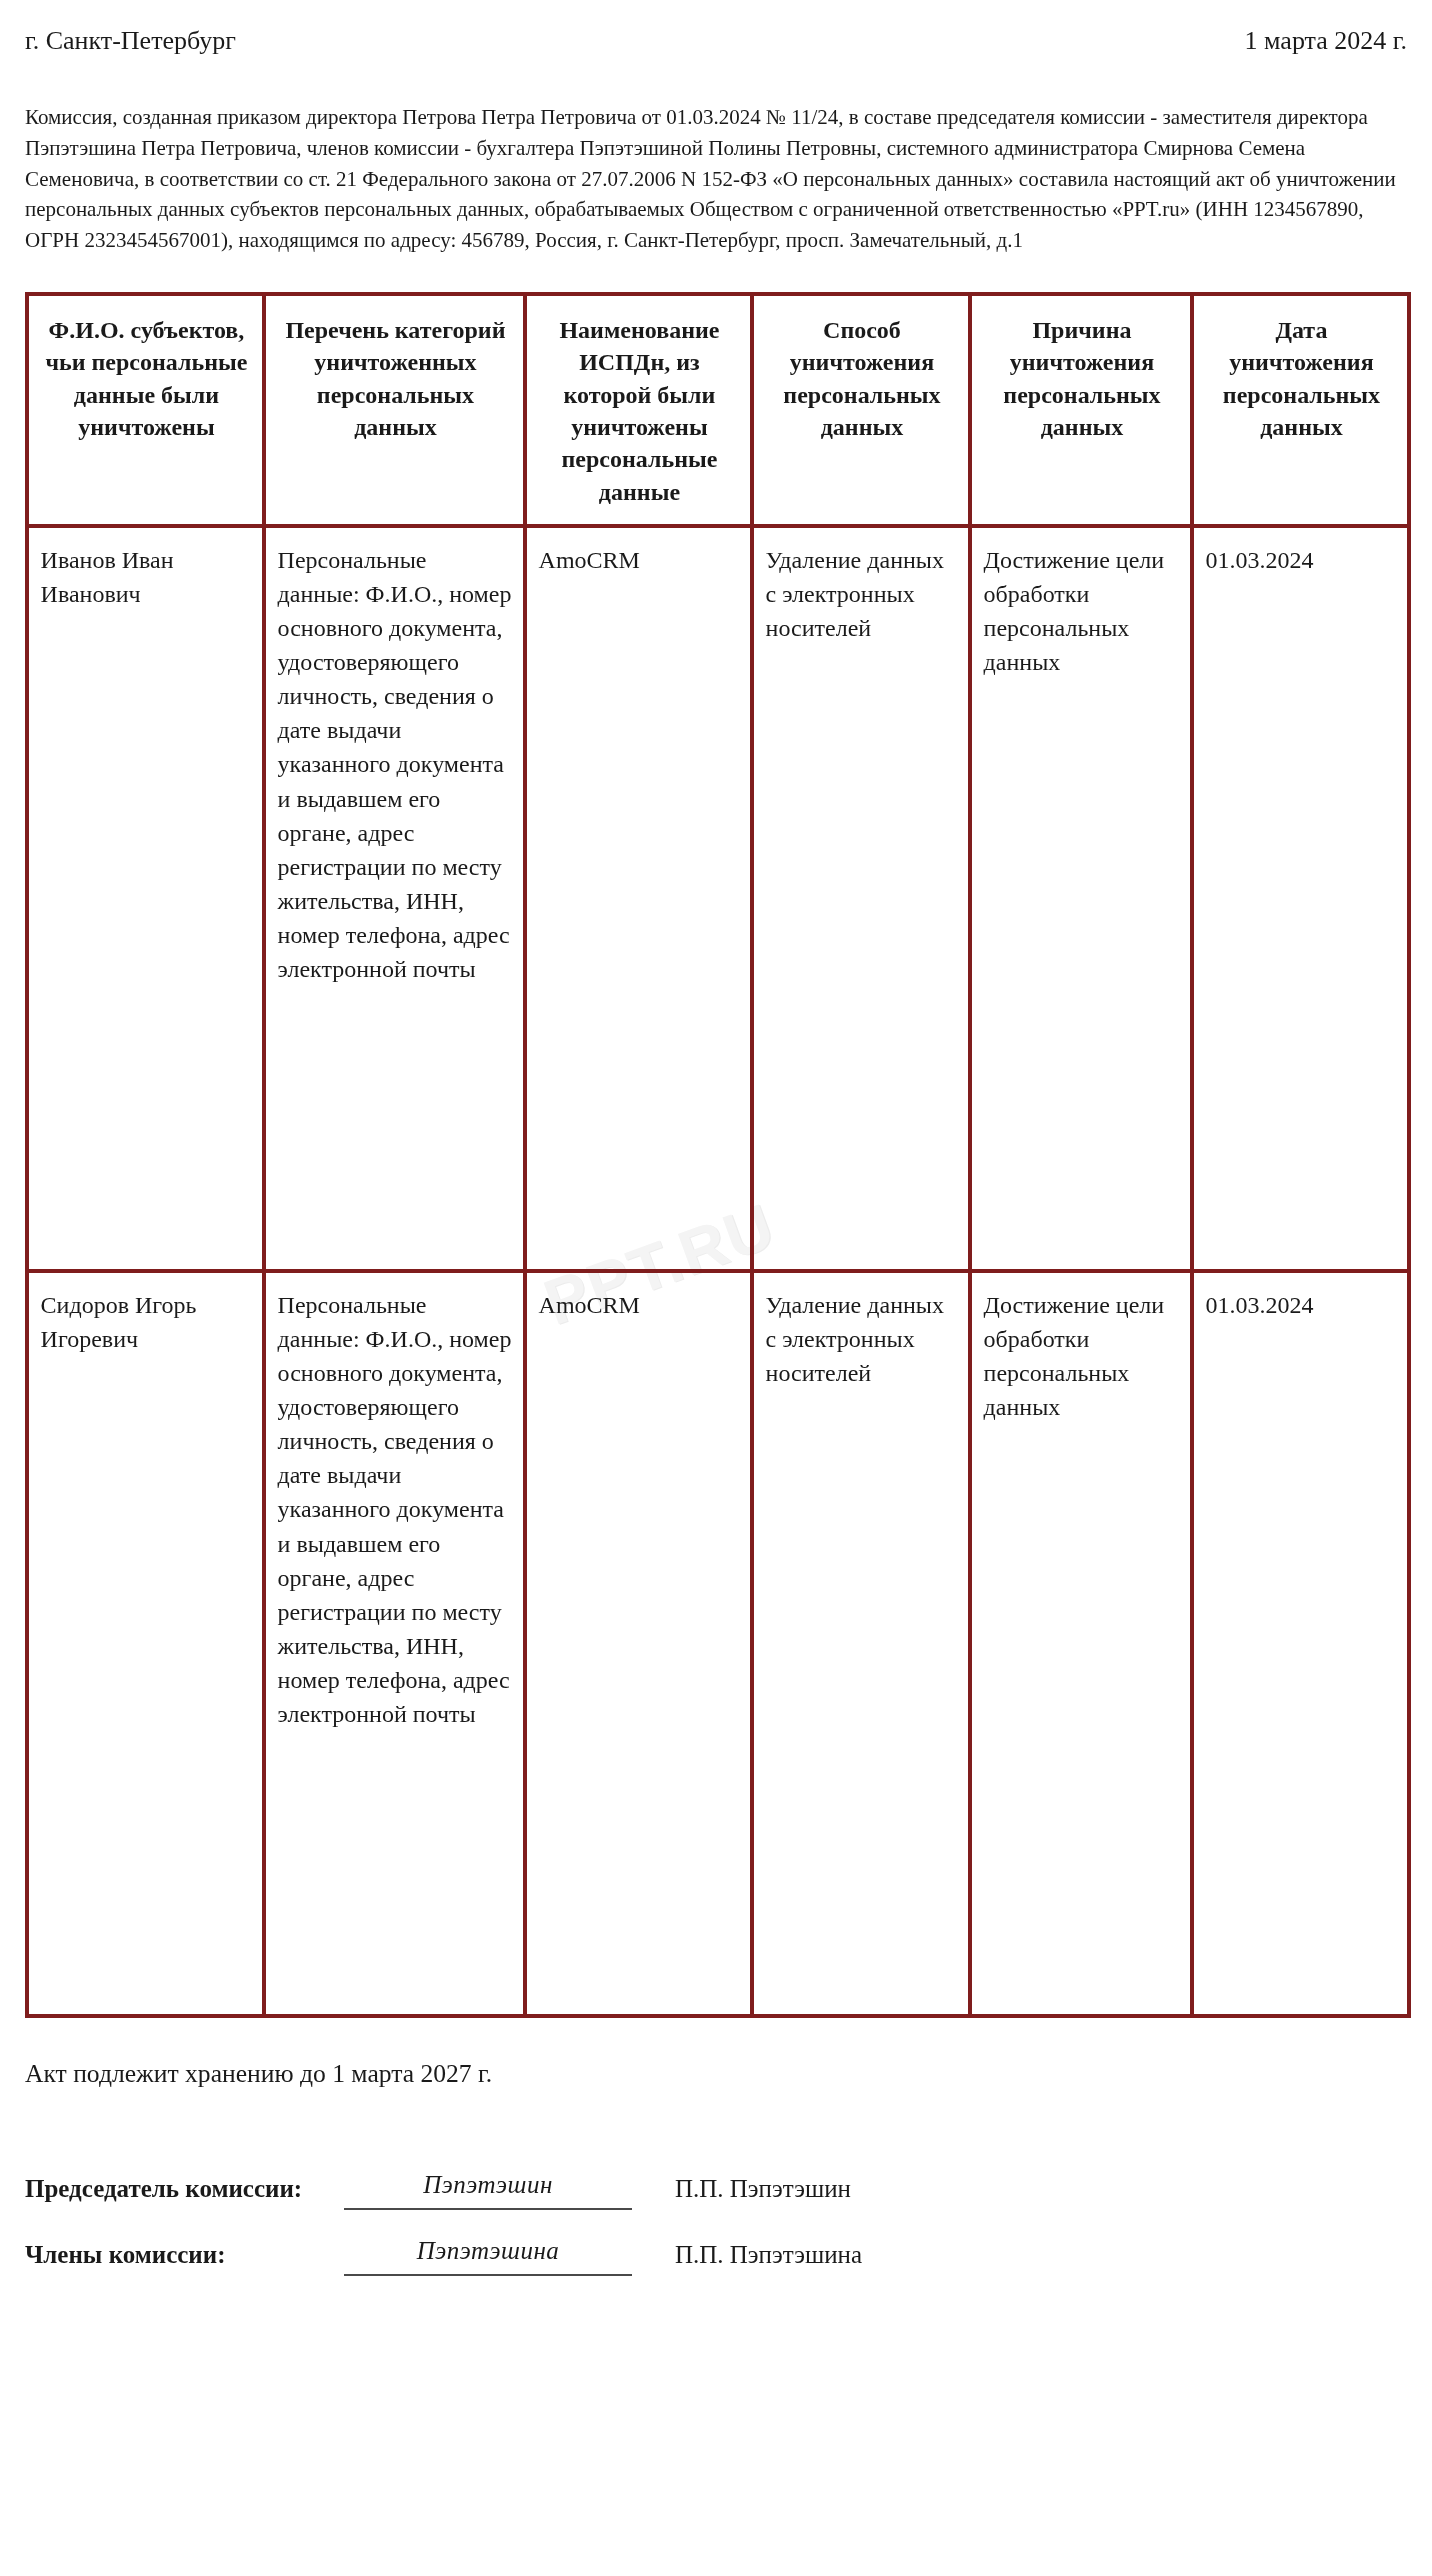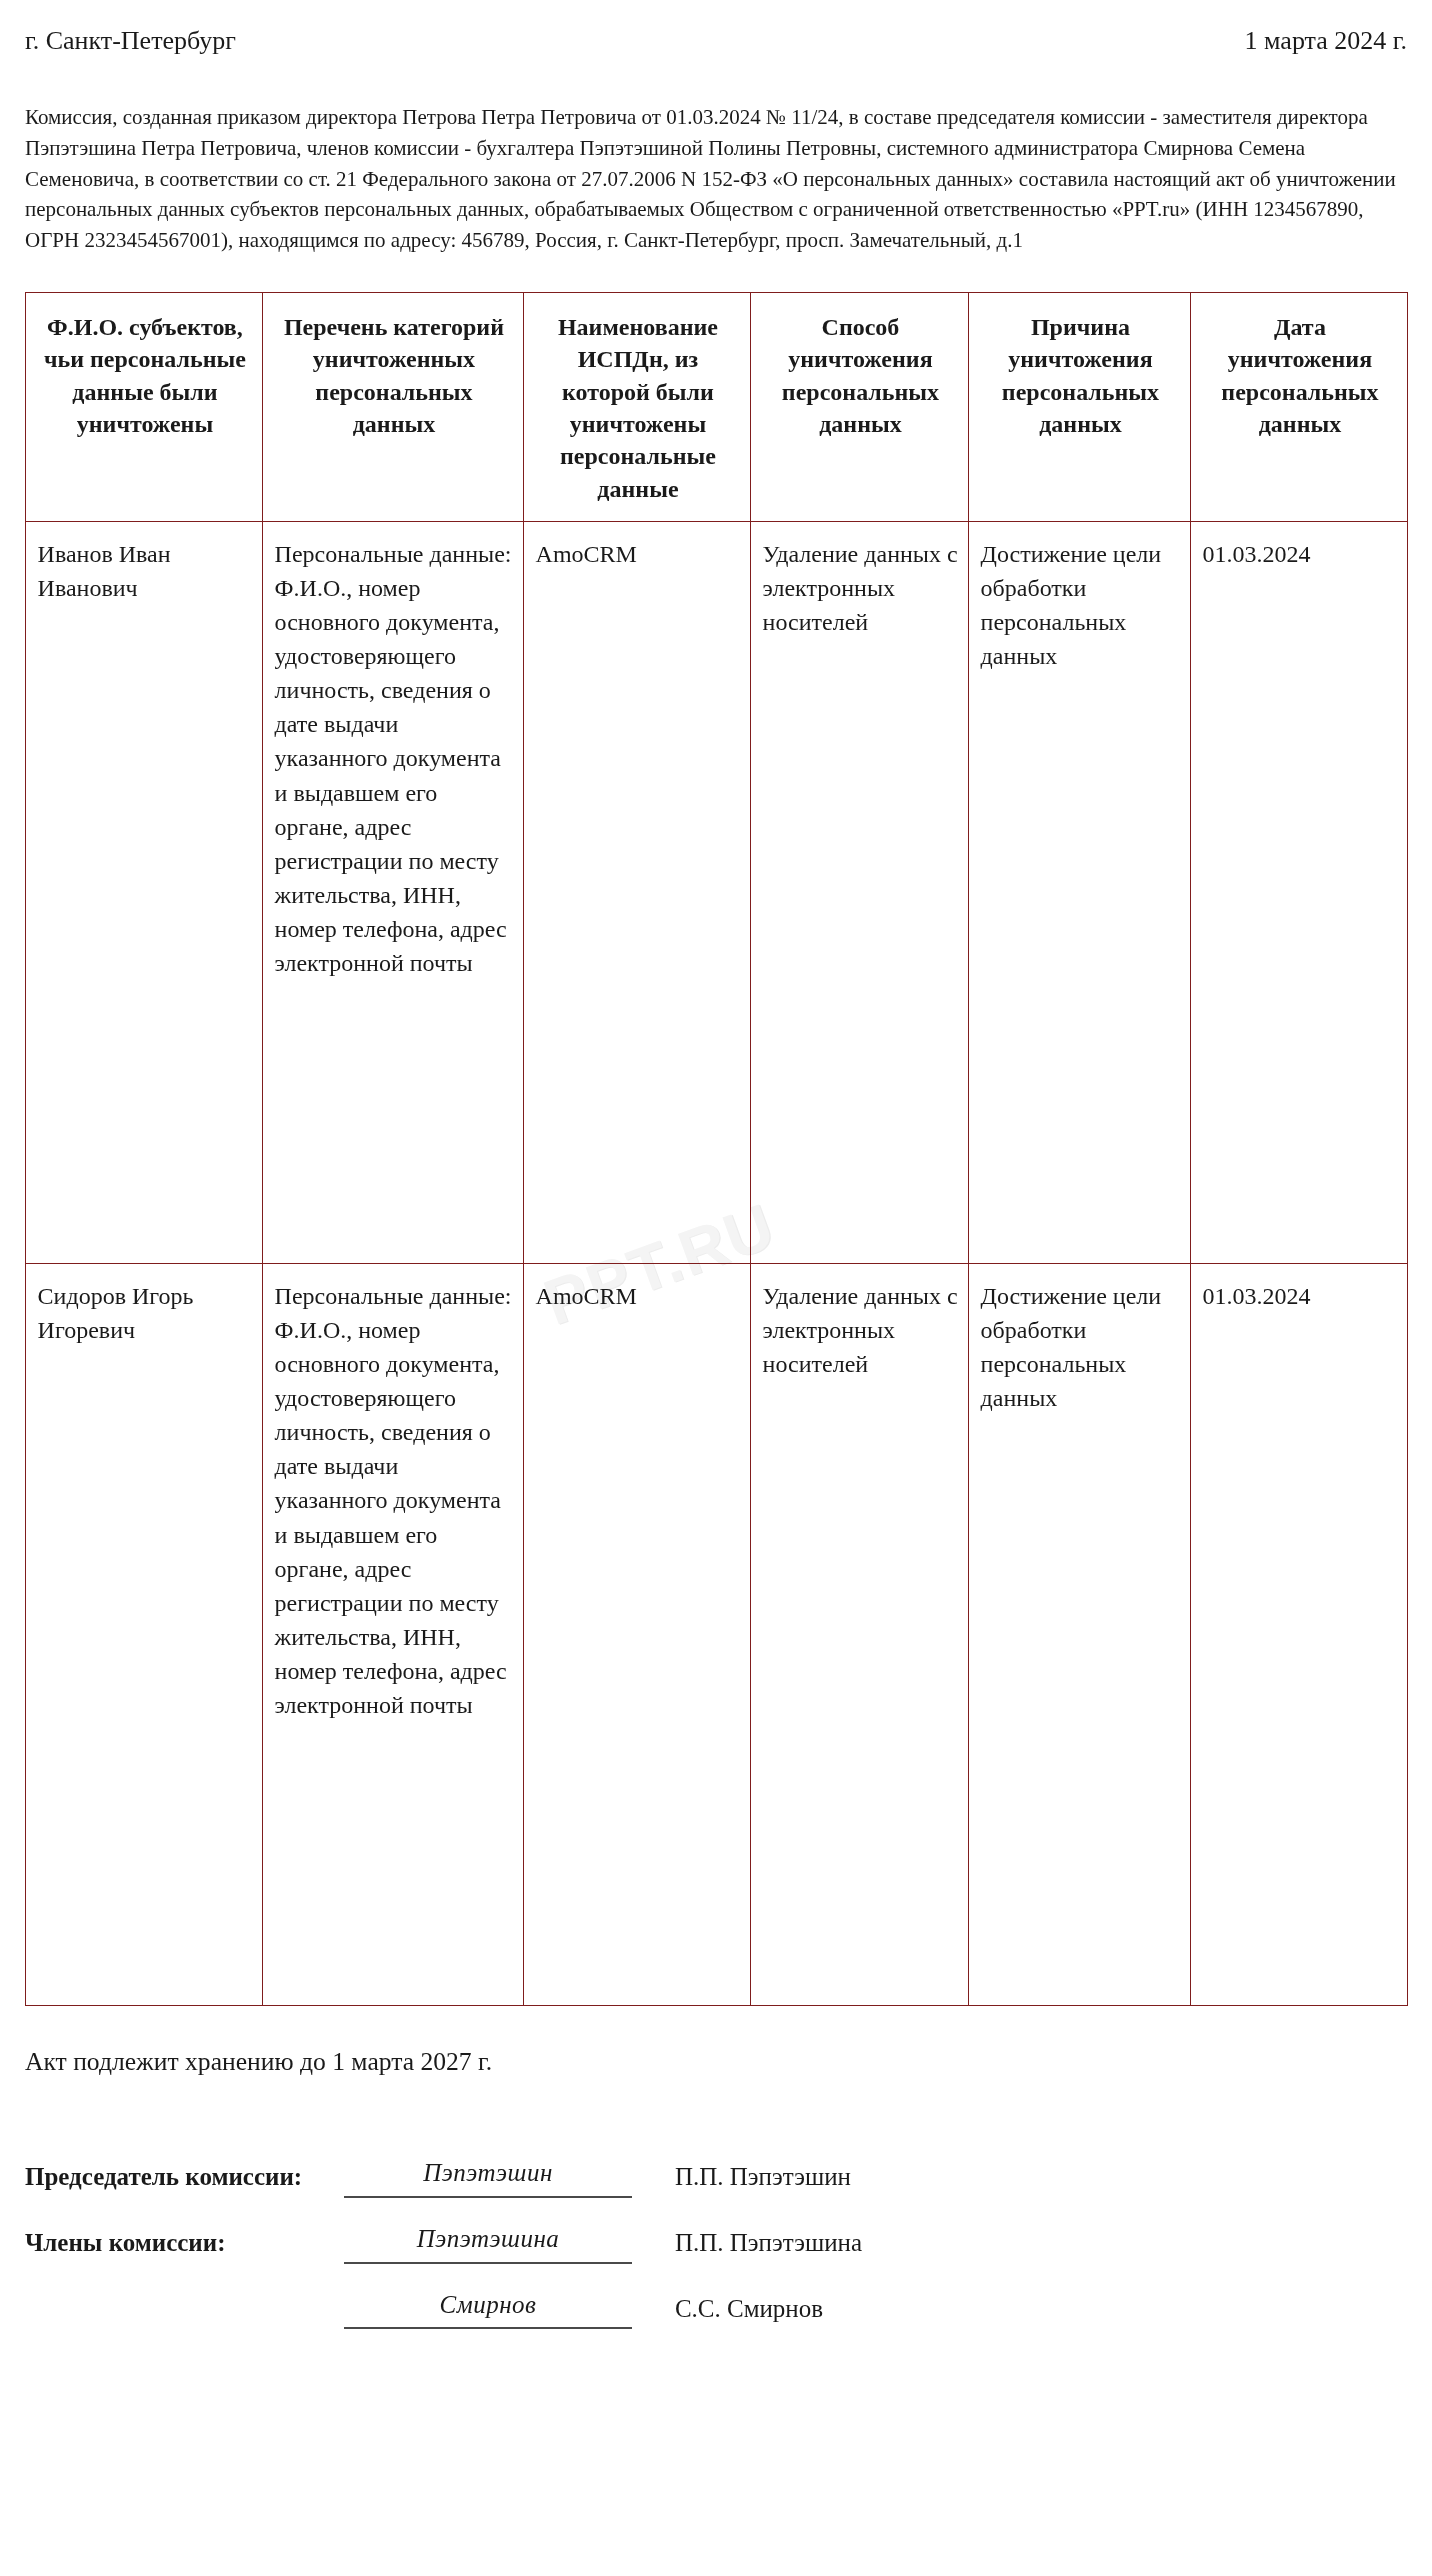--- a/index.html
+++ b/index.html
@@ -93,21 +93,21 @@
   
   table.pd-table {
     border-collapse: collapse;
     width: 1382px;
     margin-top: 37px;
     table-layout: fixed;
     background: transparent;
   }
   table.pd-table th,
   table.pd-table td {
-    border: 1px solid #7f1d1d;
+    border: 4px solid #7f1d1d;
     vertical-align: top;
     padding: 11.6px 9.7px 11.6px 11.6px;
     background: transparent;
   }
   table.pd-table thead th {
     text-align: center;
     font-weight: 700;
     font-size: 24px;
     line-height: 1.35;
     padding-top: 17.4px;
@@ -247,25 +247,18 @@
       </div>
 
       <div class="sig-row">
         <div class="sig-role">Члены комиссии:</div>
         <div class="sig-line-wrap">
           <span class="sig-script">Пэпэтэшина</span>
         </div>
         <div class="sig-name">П.П. Пэпэтэшина</div>
       </div>
 
-      <div class="sig-row">
-        <div class="sig-role"></div>
-        <div class="sig-line-wrap">
-          <span class="sig-script">Смирнов</span>
-        </div>
-        <div class="sig-name">С.С. Смирнов</div>
-      </div>
 
     </div>
 
   </div>
 </div>
 
 
 </body></html>

